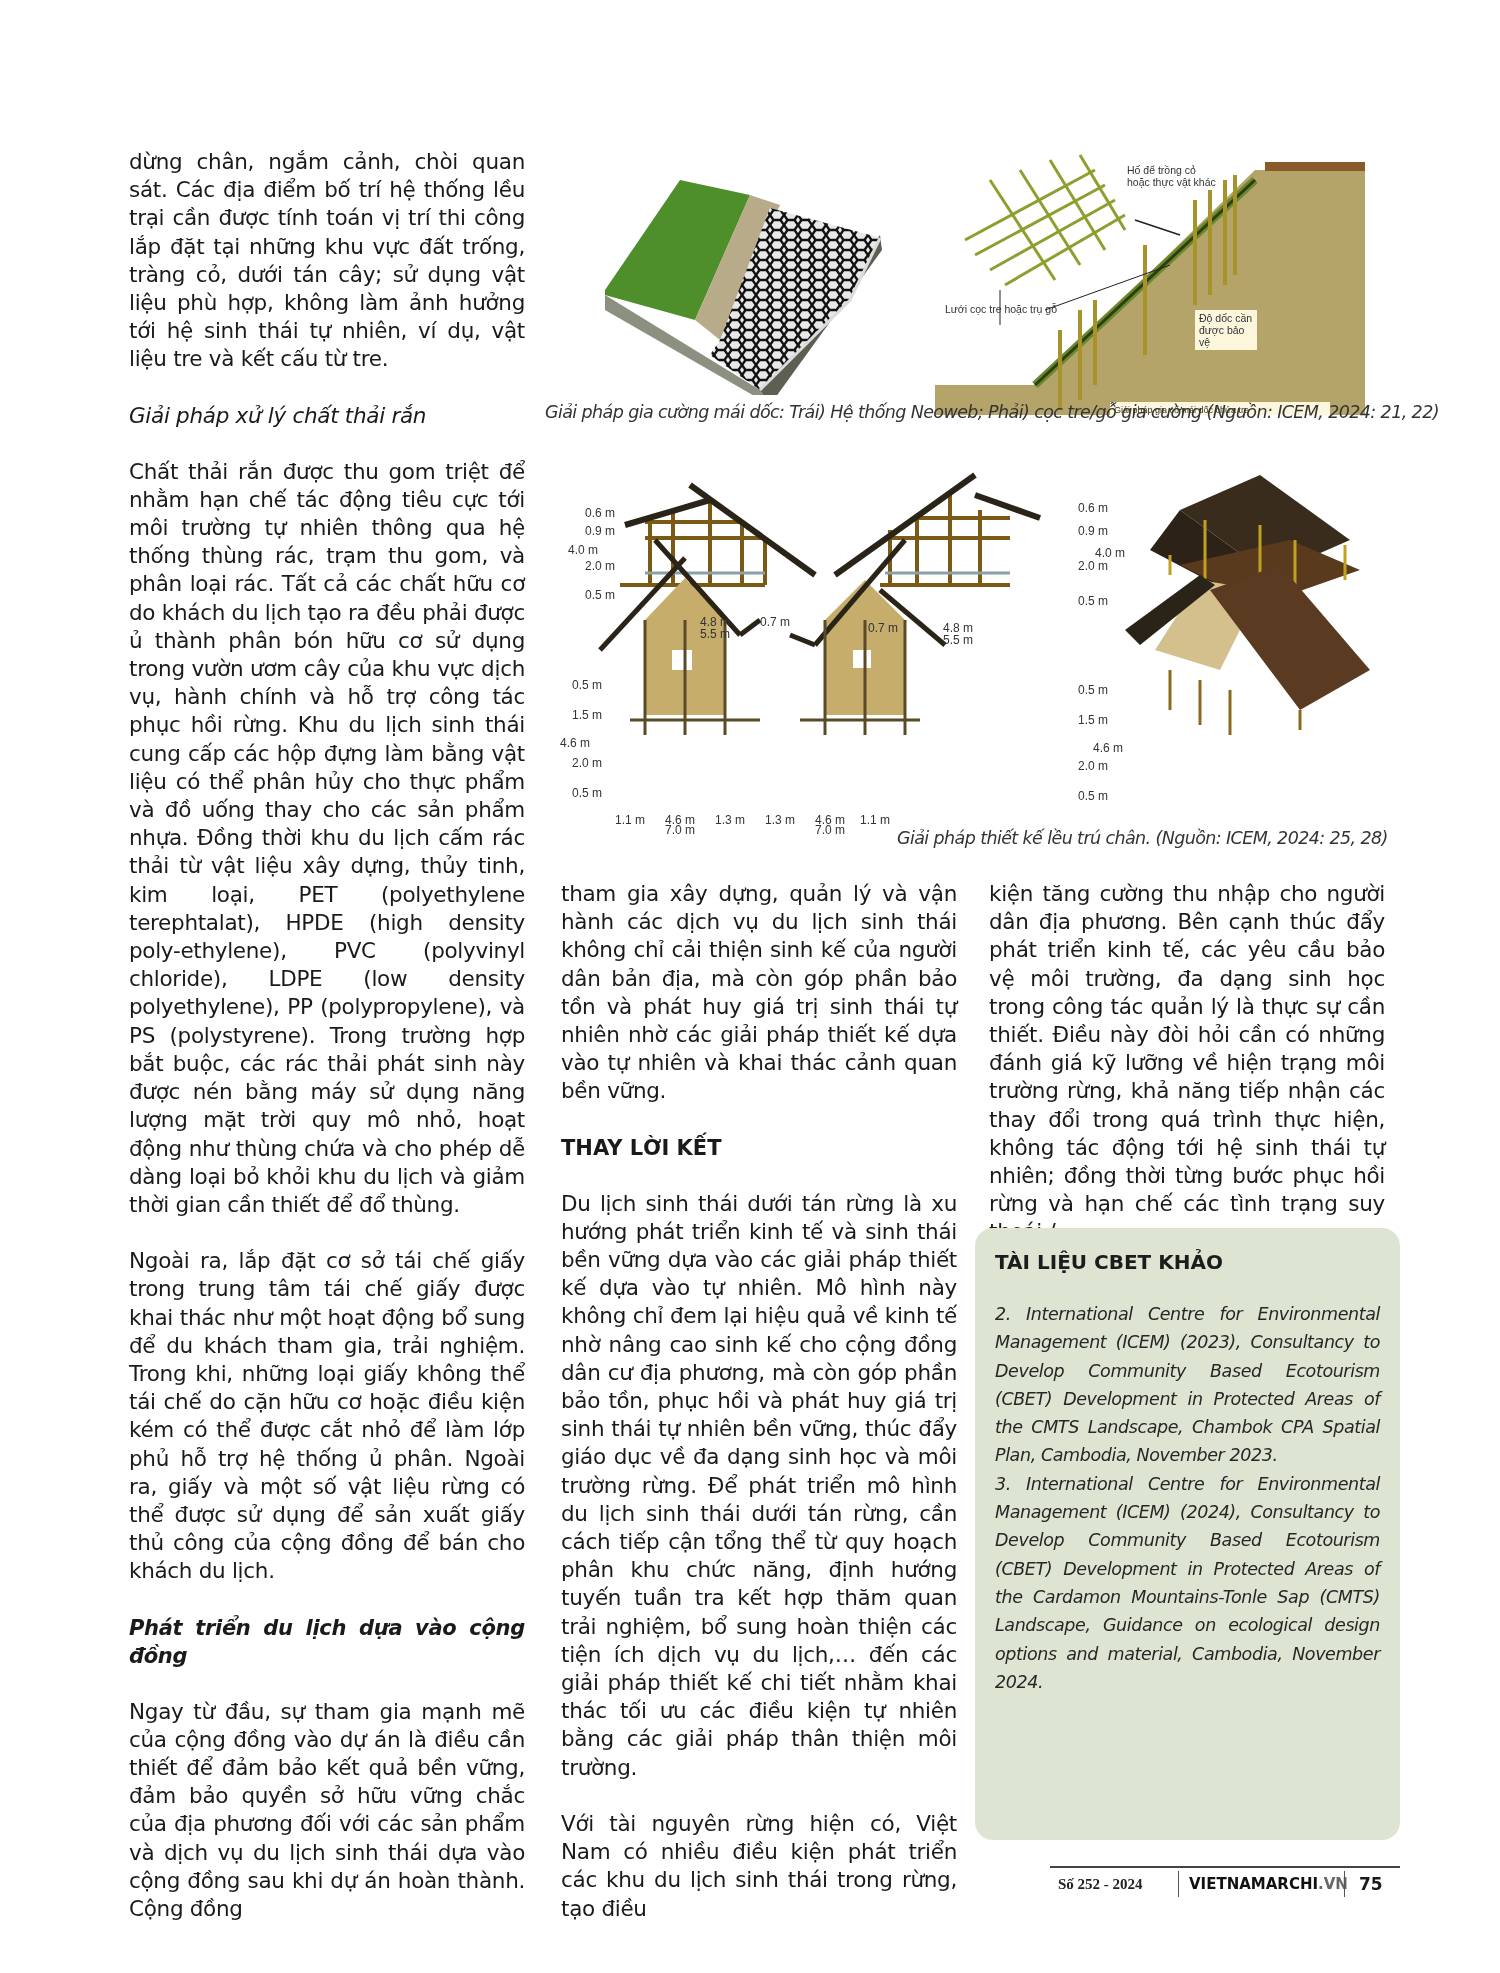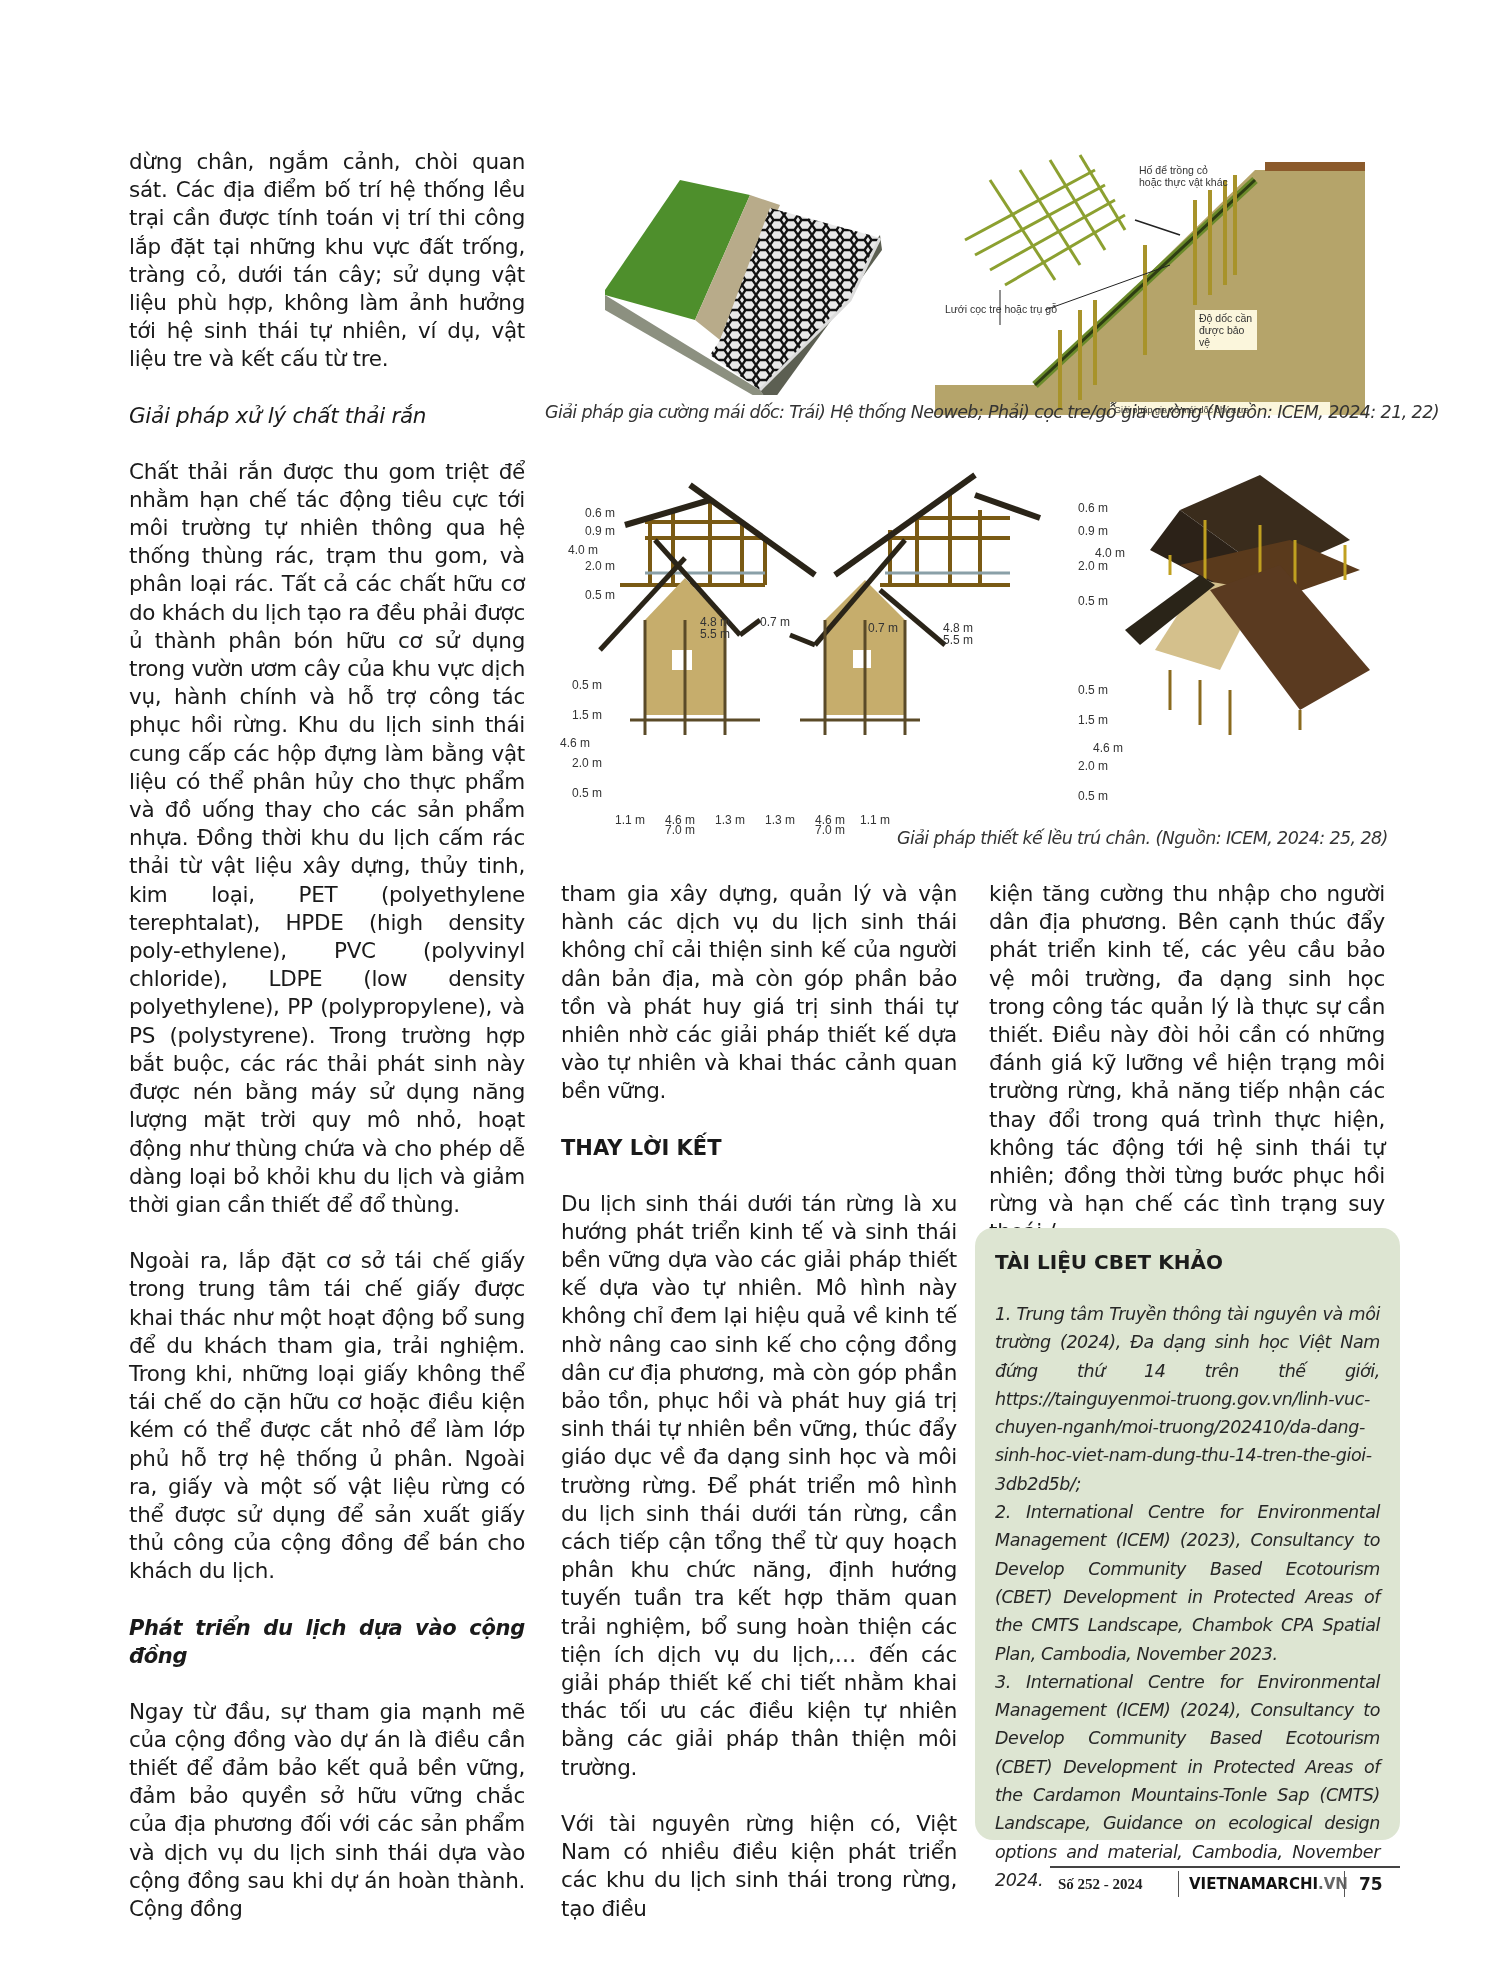--- a/index.html
+++ b/index.html
@@ -99,21 +99,21 @@
       <line x1="70" y1="135" x2="190" y2="65"></line>
       <line x1="55" y1="30" x2="120" y2="130"></line>
       <line x1="85" y1="20" x2="145" y2="115"></line>
       <line x1="115" y1="10" x2="170" y2="100"></line>
       <line x1="145" y1="5" x2="190" y2="80"></line>
     </g>
     <line x1="200" y1="70" x2="245" y2="85" stroke="#222" stroke-width="1.5"></line>
     <line x1="65" y1="140" x2="65" y2="175" stroke="#222" stroke-width="1"></line>
     <line x1="110" y1="160" x2="235" y2="115" stroke="#222" stroke-width="1"></line>
   </svg>
-  <div class="label-plain" style="left:204px; top:14px; width:90px;">Hố để trồng cỏ hoặc thực vật khác</div>
+  <div class="label-plain" style="left:192px; top:14px; width:90px;">Hố để trồng cỏ hoặc thực vật khác</div>
   <div class="label-plain" style="left:10px; top:153px; width:130px;">Lưới cọc tre hoặc trụ gỗ</div>
   <div class="label-box" style="left:260px; top:160px; width:62px;">Độ dốc cần được bảo vệ</div>
   <div class="label-box" style="left:175px; top:252px; width:220px; font-size:9px;">Giải pháp gia cố mái dốc chứa tre</div>
 </div>
 
 <div class="caption" style="left:545px; top:402px;">Giải pháp gia cường mái dốc: Trái) Hệ thống Neoweb; Phải) cọc tre/gỗ gia cường (Nguồn: ICEM, 2024: 21, 22)</div>
 
 <div class="figure fig2">
   <svg width="820" height="340" viewBox="0 0 820 340">
 
@@ -237,21 +237,20 @@
   <p>Du lịch sinh thái dưới tán rừng là xu hướng phát triển kinh tế và sinh thái bền vững dựa vào các giải pháp thiết kế dựa vào tự nhiên. Mô hình này không chỉ đem lại hiệu quả về kinh tế nhờ nâng cao sinh kế cho cộng đồng dân cư địa phương, mà còn góp phần bảo tồn, phục hồi và phát huy giá trị sinh thái tự nhiên bền vững, thúc đẩy giáo dục về đa dạng sinh học và môi trường rừng. Để phát triển mô hình du lịch sinh thái dưới tán rừng, cần cách tiếp cận tổng thể từ quy hoạch phân khu chức năng, định hướng tuyến tuần tra kết hợp thăm quan trải nghiệm, bổ sung hoàn thiện các tiện ích dịch vụ du lịch,… đến các giải pháp thiết kế chi tiết nhằm khai thác tối ưu các điều kiện tự nhiên bằng các giải pháp thân thiện môi trường.</p>
   <p>Với tài nguyên rừng hiện có, Việt Nam có nhiều điều kiện phát triển các khu du lịch sinh thái trong rừng, tạo điều</p>
 </div>
 
 <div class="col col-3">
   <p>kiện tăng cường thu nhập cho người dân địa phương. Bên cạnh thúc đẩy phát triển kinh tế, các yêu cầu bảo vệ môi trường, đa dạng sinh học trong công tác quản lý là thực sự cần thiết. Điều này đòi hỏi cần có những đánh giá kỹ lưỡng về hiện trạng môi trường rừng, khả năng tiếp nhận các thay đổi trong quá trình thực hiện, không tác động tới hệ sinh thái tự nhiên; đồng thời từng bước phục hồi rừng và hạn chế các tình trạng suy thoái./.</p>
 </div>
 
 <div class="refs">
   <div class="refs-title">TÀI LIỆU CBET KHẢO</div>
-  <div class="refs-item">1. Trung tâm Truyền thông tài nguyên và môi trường (2024), Đa dạng sinh học Việt Nam đứng thứ 14 trên thế giới, https://tainguyenmoi-truong.gov.vn/linh-vuc-chuyen-nganh/moi-truong/202410/da-dang-sinh-hoc-viet-nam-dung-thu-14-tren-the-gioi-3db2d5b/;</div>
   <div class="refs-item">2. International Centre for Environmental Management (ICEM) (2023), Consultancy to Develop Community Based Ecotourism (CBET) Development in Protected Areas of the CMTS Landscape, Chambok CPA Spatial Plan, Cambodia, November 2023.</div>
   <div class="refs-item">3. International Centre for Environmental Management (ICEM) (2024), Consultancy to Develop Community Based Ecotourism (CBET) Development in Protected Areas of the Cardamon Mountains-Tonle Sap (CMTS) Landscape, Guidance on ecological design options and material, Cambodia, November 2024.</div>
 </div>
 
 <div class="footer">
   <span class="issue">Số 252 - 2024</span>
   <span class="sep"></span>
   <span class="site"><span>VIETNAMARCHI</span><span class="tld">.VN</span></span>
   <span class="sep"></span>
   <span class="page">75</span>

